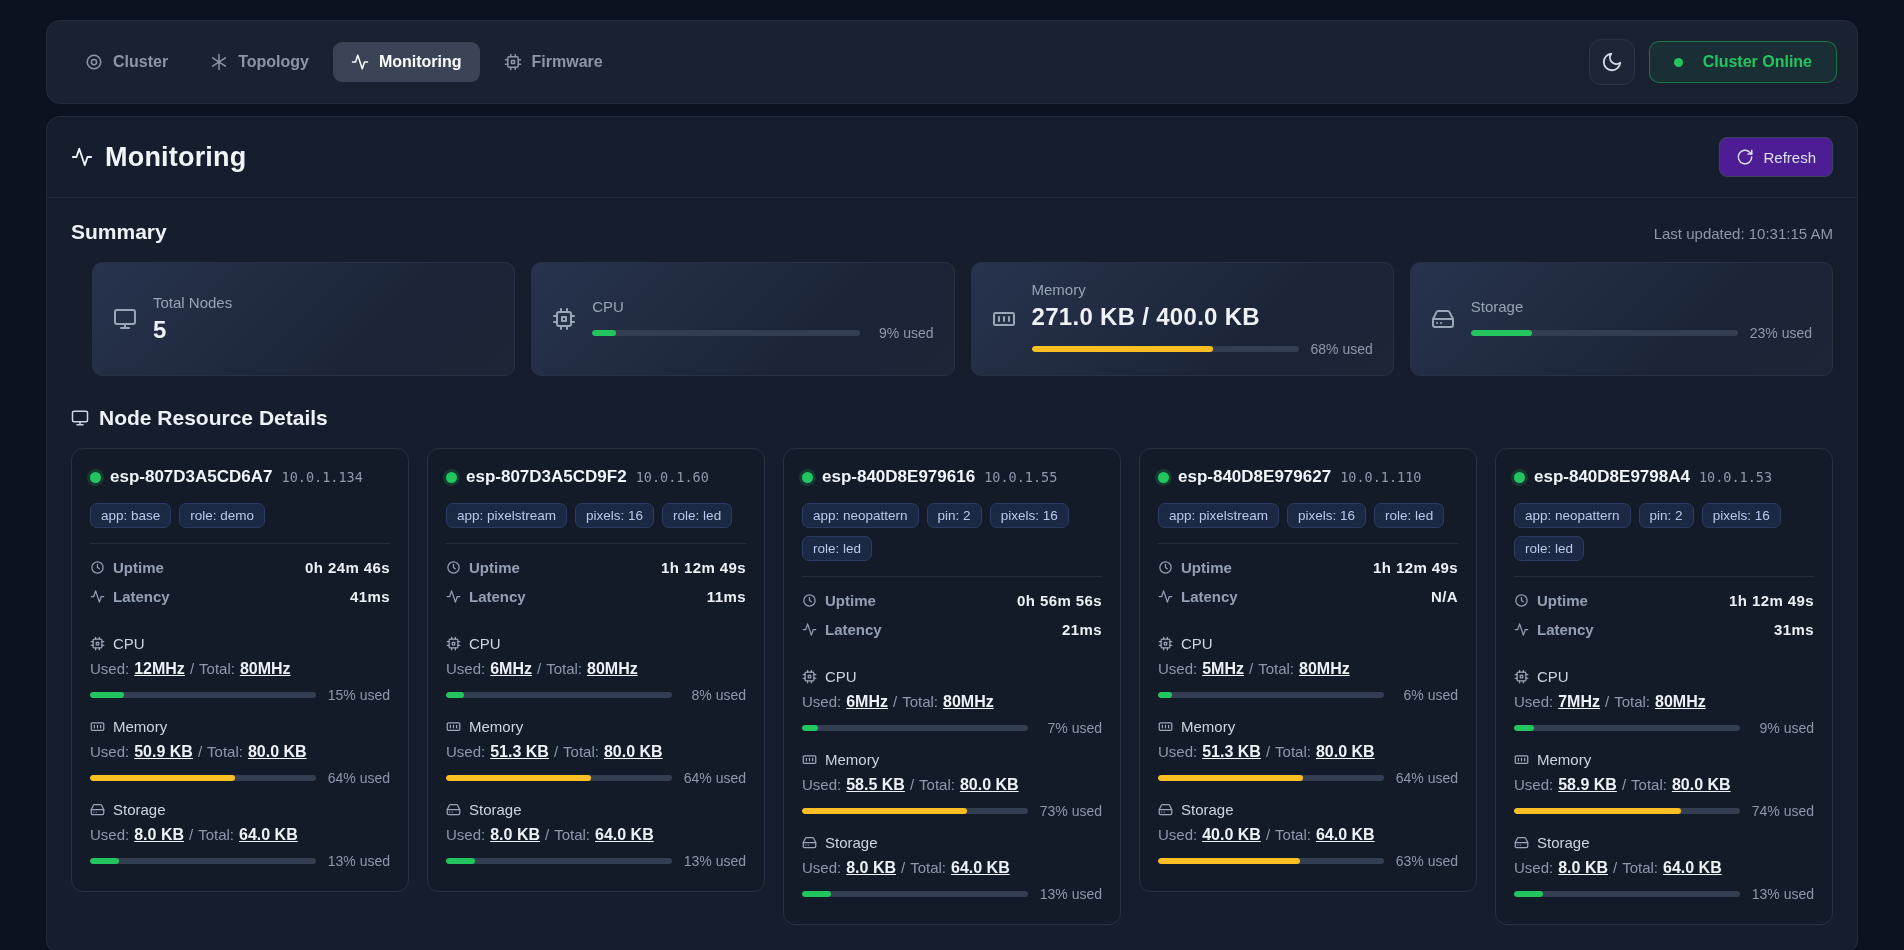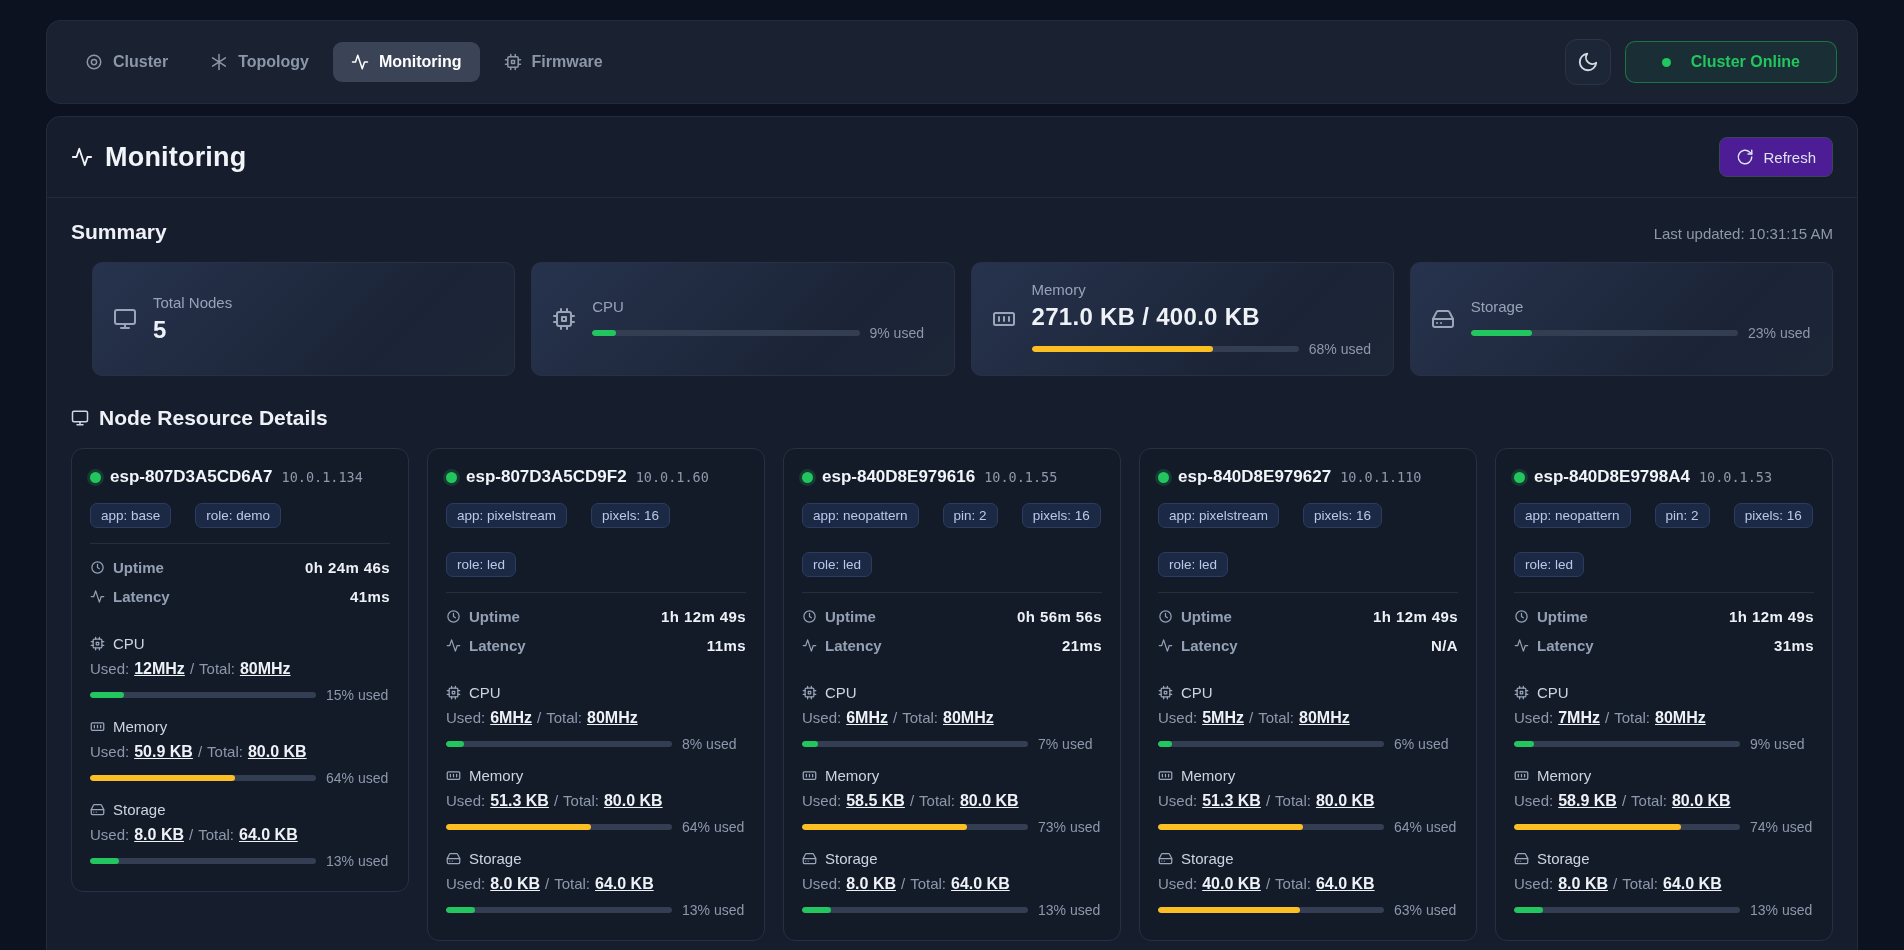--- a/index.html
+++ b/index.html
@@ -45,21 +45,21 @@
   .theme-toggle{
     width:46px;height:46px;border-radius:12px;cursor:pointer;
     background:#1d2636;border:1px solid #2b3547;color:#d3dae4;
     display:flex;align-items:center;justify-content:center;
   }
   .status-pill{
     display:flex;align-items:center;gap:20px;cursor:pointer;
     background:rgba(34,197,94,0.08);border:1px solid rgba(34,197,94,0.45);
     color:var(--green);font-weight:700;font-size:16px;
     font-family:"Liberation Sans",sans-serif;
-    padding:11px 36px;border-radius:10px;
+    padding:11px 24px;border-radius:10px;
   }
   .status-dot{width:9px;height:9px;border-radius:50%;background:var(--green);}
 
   
   .panel{
     margin-top:12px;background:var(--panel-bg);
     border:1px solid var(--border-soft);border-radius:14px;
     min-height:830px;
   }
   .panel-header{
@@ -91,41 +91,41 @@
   }
   .card-icon{color:#9aa6b8;}
   .card-body{flex:1;min-width:0;}
   .card-label{font-size:15px;color:#97a3b6;margin-bottom:5px;}
   .card-value{font-size:24px;font-weight:700;color:#eef1f6;letter-spacing:.3px;}
   .progress-row{display:flex;align-items:center;gap:10px;margin-top:10px;}
   .track{flex:1;height:6px;background:var(--track);border-radius:3px;overflow:hidden;}
   .fill{height:100%;border-radius:3px;width:0;}
   .fill.green{background:var(--green);}
   .fill.yellow{background:var(--yellow);}
-  .pct{font-size:14px;color:var(--muted);white-space:nowrap;min-width:64px;}
+  .pct{font-size:14px;color:var(--muted);white-space:nowrap;min-width:64px;text-align:right;}
 
   
   .nodes-title{
     margin:30px 0 18px;display:flex;align-items:center;gap:10px;
     font-size:21px;font-weight:700;color:#eef1f6;
   }
   .nodes-title .icon{color:#cfd6e0;}
   .nodes-grid{display:grid;grid-template-columns:repeat(5,1fr);gap:18px;align-items:start;}
   .node-card{
     background:var(--node-bg);border:1px solid var(--border);
     border-radius:12px;padding:18px 18px 22px;
   }
   .node-head{display:flex;align-items:center;gap:9px;min-width:0;}
   .node-dot{
     flex:none;width:11px;height:11px;border-radius:50%;
     background:var(--green);box-shadow:0 0 0 3px rgba(34,197,94,.18);
   }
   .node-name{font-size:17px;font-weight:700;color:#f1f4f8;white-space:nowrap;}
   .node-ip{font-size:13.5px;color:var(--muted);font-family:"DejaVu Sans Mono",monospace;white-space:nowrap;}
-  .tags{display:flex;flex-wrap:wrap;gap:24px;margin-top:16px;}
+  .tags{display:flex;flex-wrap:wrap;gap:8px;margin-top:16px;}
   .tag{
     background:#1b2945;border:1px solid #2b3c60;color:#bac9eb;
     font-size:13.5px;padding:4px 10px;border-radius:7px;white-space:nowrap;
   }
   .kv-block{
     margin-top:15px;padding:9px 0;
     border-top:1px solid #232e40;
   }
   .kv-row{display:flex;justify-content:space-between;align-items:center;padding:6px 0;}
   .kv-label{display:flex;align-items:center;gap:8px;color:#93a0b3;font-weight:700;font-size:15px;justify-content:center;}

